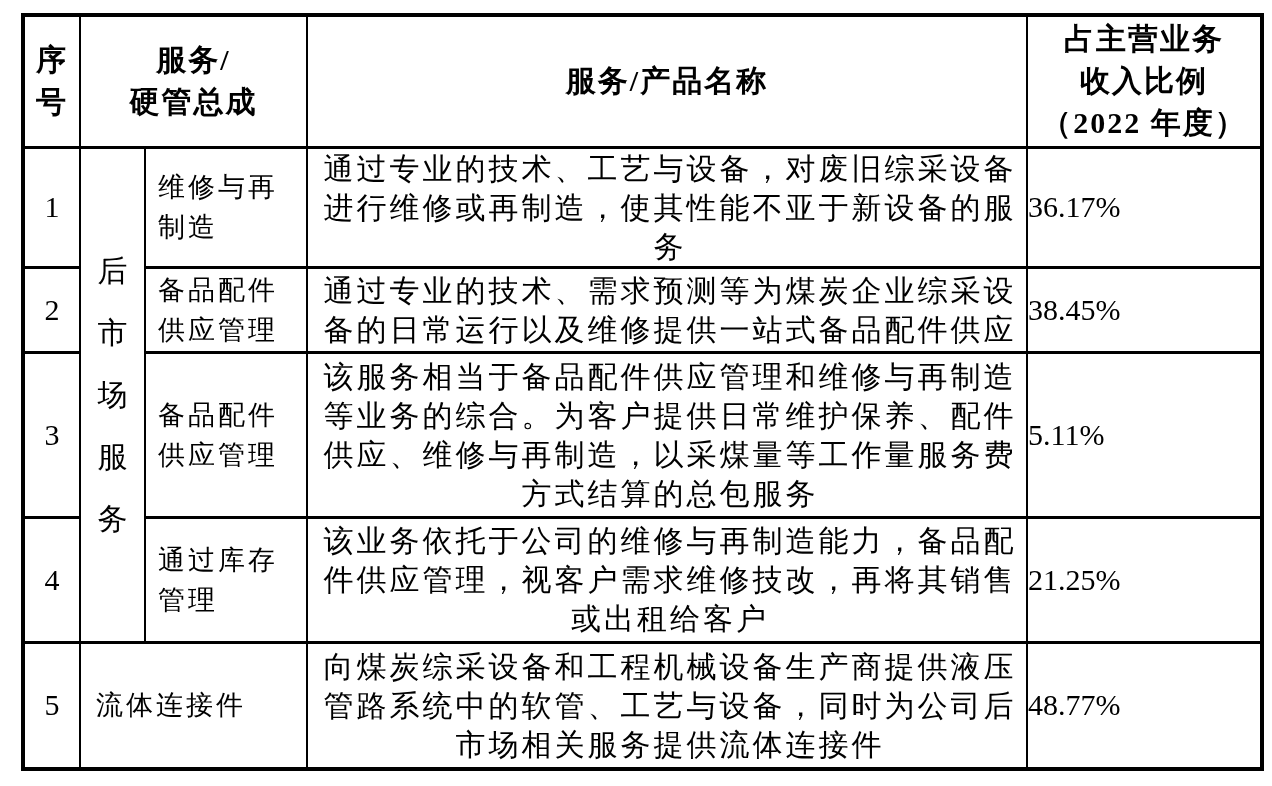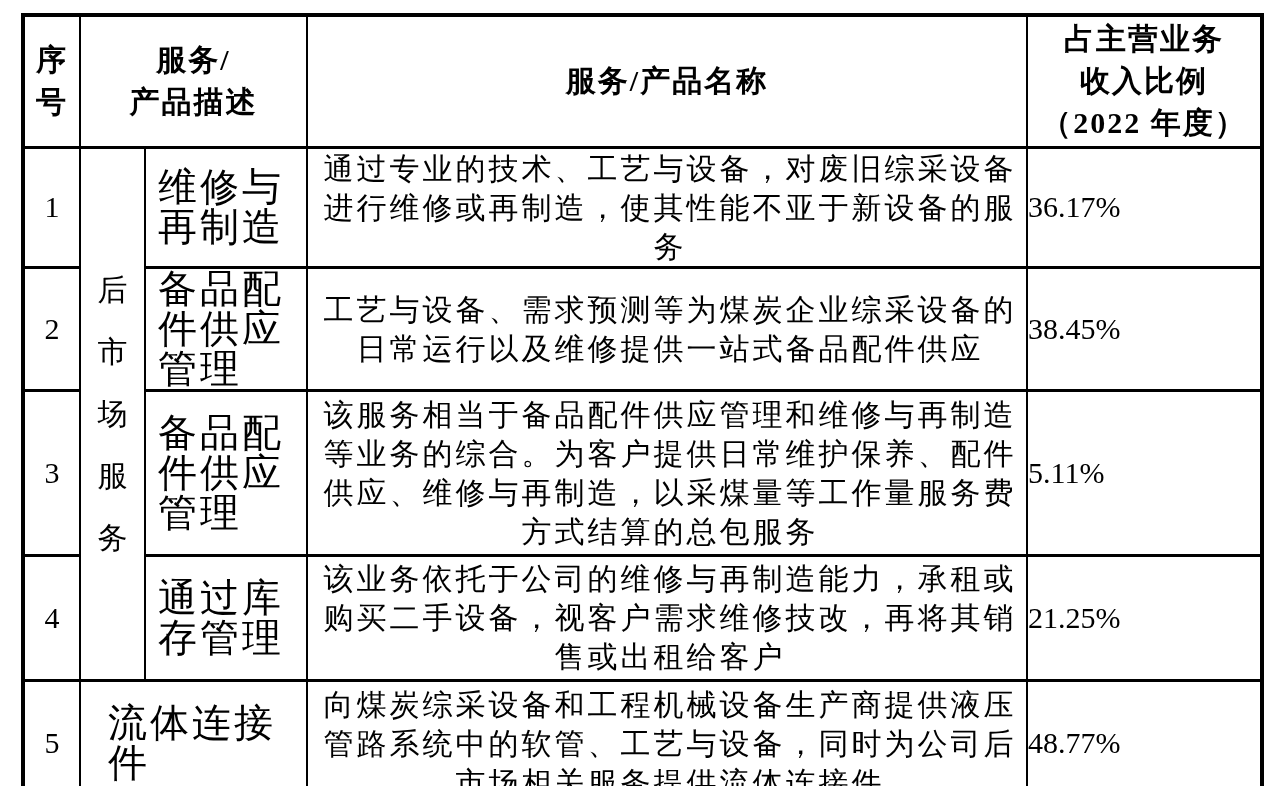--- a/index.html
+++ b/index.html
@@ -45,26 +45,26 @@
     text-align:center;
     font-size:30px;
   }
   td.c-group {
     text-align:center;
     font-size:30px;
     line-height:62px;
     white-space:pre-line;
   }
   td.c-name {
-    font-size:39px;
+    font-size:27px;
     letter-spacing:3px;
     line-height:40px;
     padding-left:12px;
   }
-  td.c-name-wide { padding-left:27px; }
+  td.c-name-wide { padding-left:15px; }
   td.c-desc {
     font-size:30px;
     letter-spacing:3px;
     line-height:39px;
     padding:0 0 0 6px;
     text-align:center;
   }
   td.c-pct {
     font-size:30px;
     padding-right:14px;
@@ -80,21 +80,21 @@
     <col style="width:162px">
     <col style="width:720px">
     <col style="width:235px">
   </colgroup>
 
   <tbody>
       <tr class="h-header">
     <th class="hd">序
 号</th>
     <th class="hd" colspan="2">服务/
-产品描述</th>
+硬管总成</th>
     <th class="hd">服务/产品名称</th>
     <th class="hd">占主营业务
 收入比例
 （2022 年度）</th>
   </tr>
 
   <tr class="h-r1">
     <td class="c-no">1</td>
     <td class="c-group" rowspan="4">后
 市
@@ -102,35 +102,35 @@
 服
 务</td>
     <td class="c-name">维修与再制造</td>
     <td class="c-desc">通过专业的技术、工艺与设备，对废旧综采设备进行维修或再制造，使其性能不亚于新设备的服务</td>
     <td class="c-pct">36.17%</td>
   </tr>
 
   <tr class="h-r2">
     <td class="c-no">2</td>
     <td class="c-name">备品配件供应管理</td>
-    <td class="c-desc">工艺与设备、需求预测等为煤炭企业综采设备的日常运行以及维修提供一站式备品配件供应</td>
+    <td class="c-desc">通过专业的技术、需求预测等为煤炭企业综采设备的日常运行以及维修提供一站式备品配件供应</td>
     <td class="c-pct">38.45%</td>
   </tr>
 
   <tr class="h-r3">
     <td class="c-no">3</td>
     <td class="c-name">备品配件供应管理</td>
     <td class="c-desc">该服务相当于备品配件供应管理和维修与再制造等业务的综合。为客户提供日常维护保养、配件供应、维修与再制造，以采煤量等工作量服务费方式结算的总包服务</td>
     <td class="c-pct">5.11%</td>
   </tr>
 
   <tr class="h-r4">
     <td class="c-no">4</td>
     <td class="c-name">通过库存管理</td>
-    <td class="c-desc">该业务依托于公司的维修与再制造能力，承租或购买二手设备，视客户需求维修技改，再将其销售或出租给客户</td>
+    <td class="c-desc">该业务依托于公司的维修与再制造能力，备品配件供应管理，视客户需求维修技改，再将其销售或出租给客户</td>
     <td class="c-pct">21.25%</td>
   </tr>
 
   <tr class="h-r5">
     <td class="c-no">5</td>
     <td class="c-name c-name-wide" colspan="2">流体连接件</td>
     <td class="c-desc">向煤炭综采设备和工程机械设备生产商提供液压管路系统中的软管、工艺与设备，同时为公司后市场相关服务提供流体连接件</td>
     <td class="c-pct">48.77%</td>
   </tr>
 </tbody>

